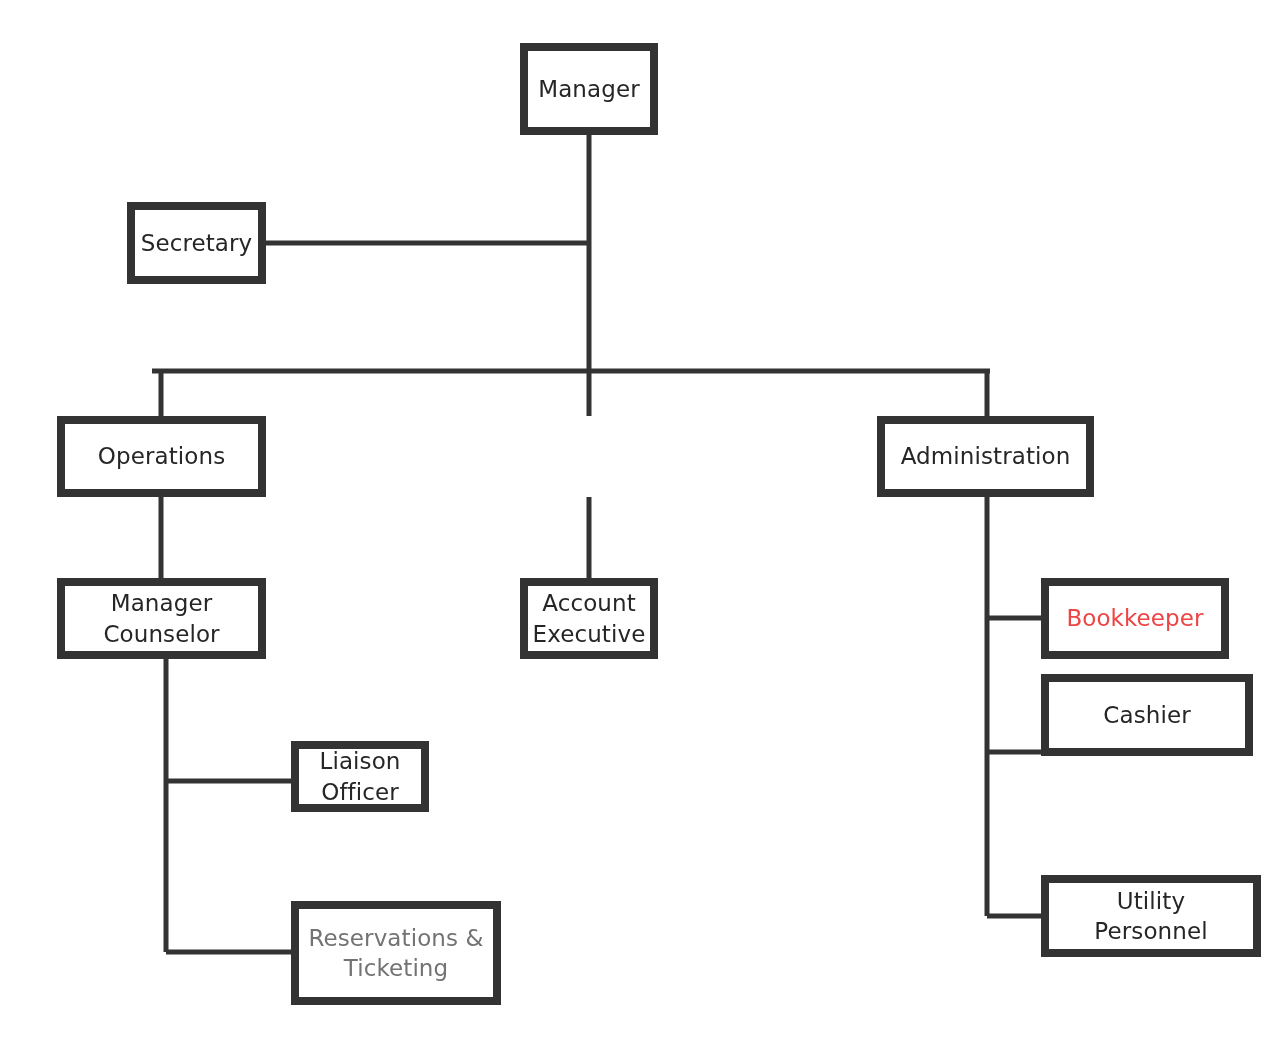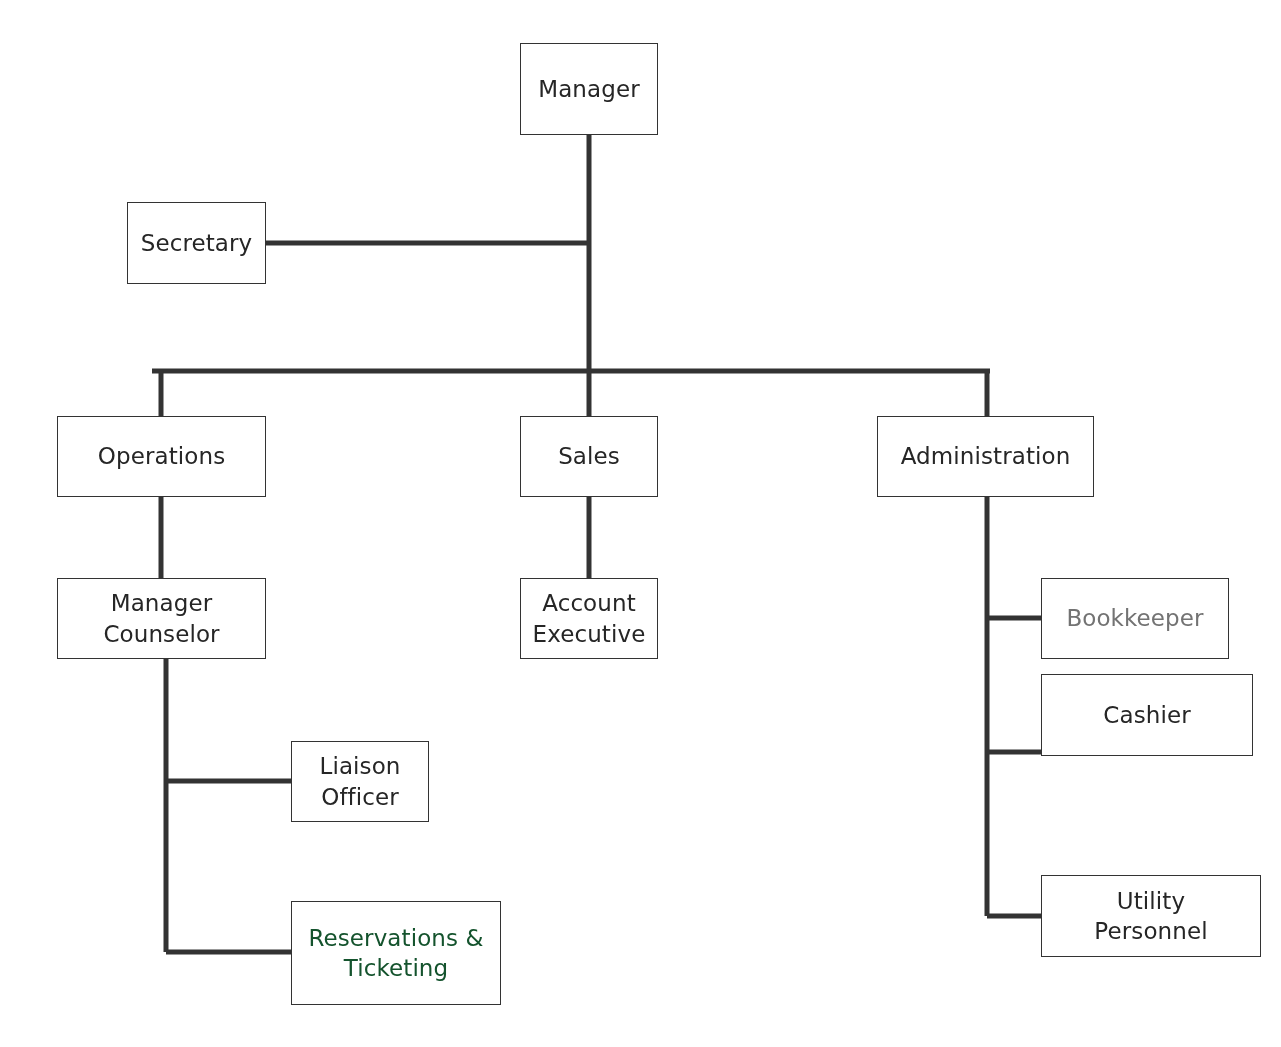--- a/index.html
+++ b/index.html
@@ -22,21 +22,21 @@
     left: 0;
     top: 0;
     width: 1281px;
     height: 1047px;
     pointer-events: none;
   }
   .node {
     position: absolute;
     box-sizing: border-box;
     background: #ffffff;
-    border: 1px solid #a3a3a3;
+    border: 8px solid #a3a3a3;
     display: flex;
     align-items: center;
     justify-content: center;
     text-align: center;
     z-index: 2;
   }
   .node .node-label {
     display: block;
     color: #262626;
     font-size: 23px;
@@ -84,54 +84,51 @@
   </div>
 
   <div class="node" style="left: 127px; top: 202px; width: 139px; height: 82px; border-color: rgb(51, 51, 51);">
     <span class="node-label" style="color: rgb(38, 38, 38);">Secretary</span>
   </div>
 
   <div class="node" style="left: 57px; top: 416px; width: 209px; height: 81px; border-color: rgb(51, 51, 51);">
     <span class="node-label" style="color: rgb(38, 38, 38);">Operations</span>
   </div>
 
-  <div class="node" style="left: 520px; top: 416px; width: 138px; height: 81px; border-color: rgb(51, 51, 51);">
-    <span class="node-label" style="color: rgb(38, 38, 38);">Sales</span>
-  </div>
 
   <div class="node" style="left: 877px; top: 416px; width: 217px; height: 81px; border-color: rgb(51, 51, 51);">
     <span class="node-label" style="color: rgb(38, 38, 38);">Administration</span>
   </div>
 
   <div class="node" style="left: 57px; top: 578px; width: 209px; height: 81px; border-color: rgb(51, 51, 51);">
     <span class="node-label" style="color: rgb(38, 38, 38);">Manager
 Counselor</span>
   </div>
 
   <div class="node" style="left: 520px; top: 578px; width: 138px; height: 81px; border-color: rgb(51, 51, 51);">
     <span class="node-label" style="color: rgb(38, 38, 38);">Account
 Executive</span>
   </div>
 
   <div class="node" style="left: 1041px; top: 578px; width: 188px; height: 81px; border-color: rgb(51, 51, 51);">
-    <span class="node-label" style="color: #737373;">Bookkeeper</span>
+    <span class="node-label" style="color: #ef4444;">Bookkeeper</span>
   </div>
 
-  <div class="node" style="left: 291px; top: 741px; width: 138px; height: 81px; border-color: rgb(51, 51, 51);">
+  <div class="node" style="left: 291px; top: 741px; width: 138px; height: 71px; border-color: rgb(51, 51, 51);">
     <span class="node-label" style="color: rgb(38, 38, 38);">Liaison
 Officer</span>
   </div>
 
   <div class="node" style="left: 1041px; top: 674px; width: 212px; height: 82px; border-color: rgb(51, 51, 51);">
     <span class="node-label" style="color: rgb(38, 38, 38);">Cashier</span>
   </div>
 
   <div class="node" style="left: 1041px; top: 875px; width: 220px; height: 82px; border-color: rgb(51, 51, 51);">
     <span class="node-label" style="color: rgb(38, 38, 38);">Utility
 Personnel</span>
   </div>
 
   <div class="node" style="left: 291px; top: 901px; width: 210px; height: 104px; border-color: rgb(51, 51, 51);">
-    <span class="node-label" style="color: #14532d;">Reservations &amp;
+    <span class="node-label" style="color: #737373;">Reservations &amp;
 Ticketing</span>
   </div>
 
 </div>
 
 </body></html>

